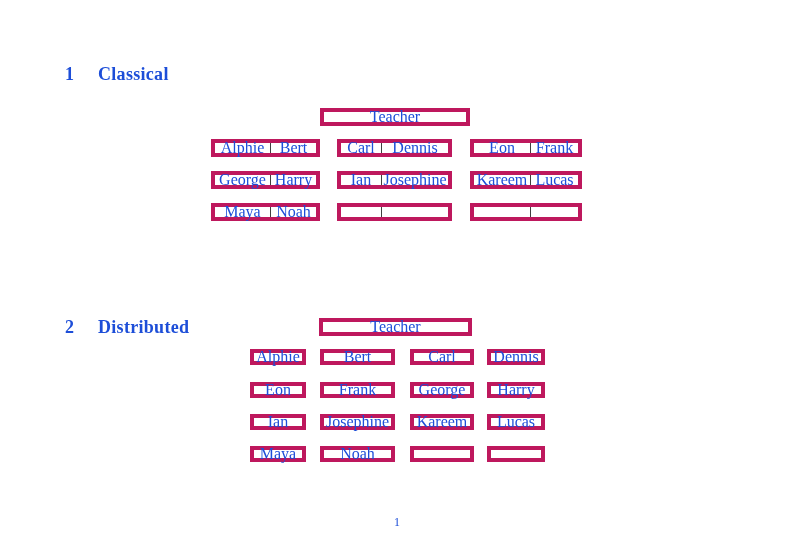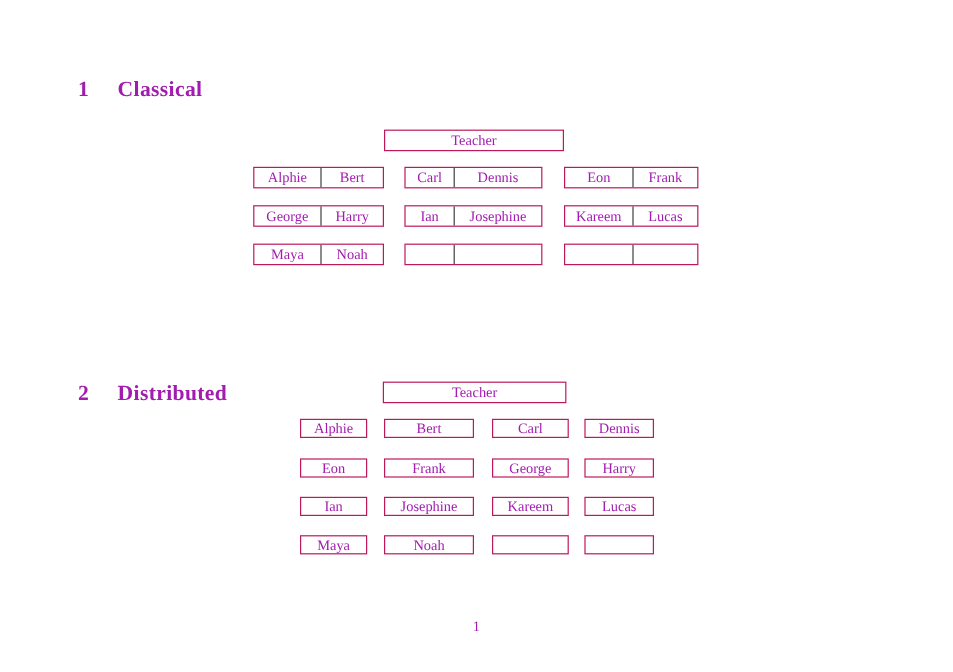--- a/index.html
+++ b/index.html
@@ -6,46 +6,46 @@
     margin: 0;
     padding: 0;
     background: #ffffff;
   }
   .page {
     position: relative;
     width: 794px;
     height: 560px;
     background: #ffffff;
     font-family: "Liberation Serif", "DejaVu Serif", serif;
-    color: #a21caf;
+    color: #1d4ed8;
     overflow: hidden;
   }
   .heading {
     position: absolute;
     left: 65px;
     margin: 0;
     font-size: 18px;
     line-height: 22px;
     font-weight: bold;
     letter-spacing: 0.3px;
     white-space: nowrap;
   }
   .sec-num {
     display: inline-block;
     min-width: 33px;
   }
   .box {
     position: absolute;
     box-sizing: border-box;
-    border: 1px solid #be185d;
+    border: 4px solid #be185d;
     background: #ffffff;
     display: flex;
     align-items: center;
     justify-content: center;
-    font-size: 12px;
+    font-size: 16px;
     line-height: 14px;
     white-space: nowrap;
   }
   .desk2 {
     justify-content: flex-start;
     padding: 0;
   }
   .desk2 .cell {
     height: 100%;
     box-sizing: border-box;

